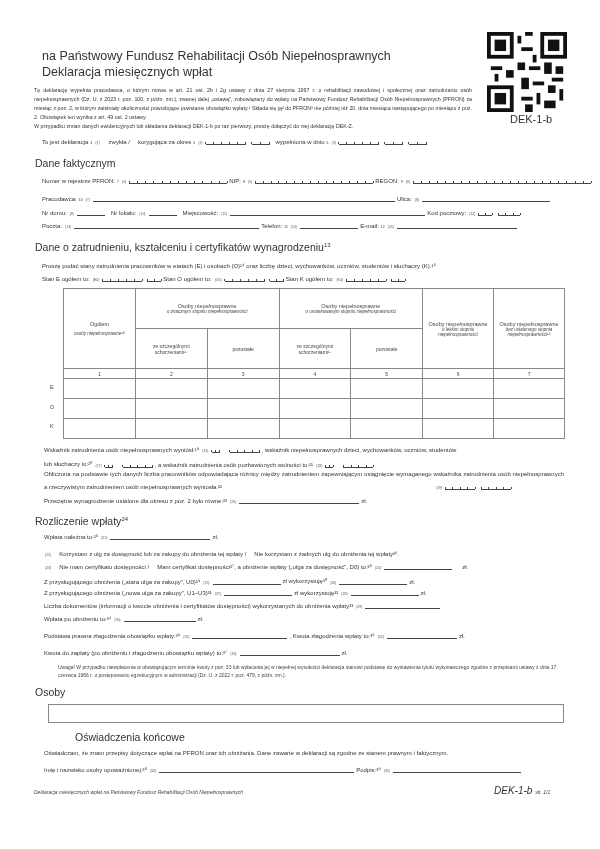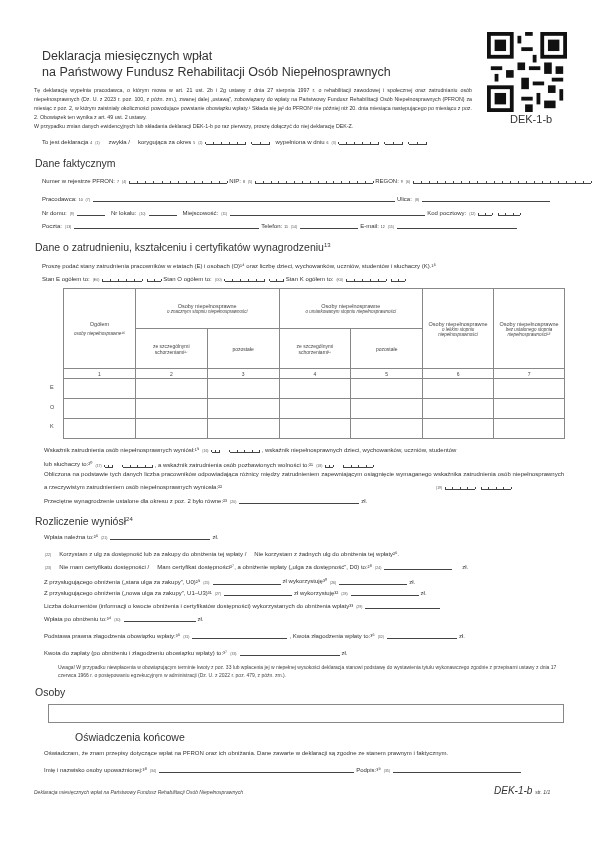--- a/index.html
+++ b/index.html
@@ -23,22 +23,22 @@
   .note { font-size: 5px; line-height: 8px; color: #444; }
   .uwagi-box { left: 48px; top: 704px; width: 516px; height: 19px; border: 0.8px solid #888; }
   .footer-l { left: 34px; top: 789px; font-size: 5px; font-style: italic; color: #444; }
   .footer-r { left: 494px; top: 785px; font-size: 10px; font-style: italic; color: #333; }
   .footer-r small { font-size: 5px; }
 </style>
 </head>
 <body>
 
 <div class="abs title">
+  <div>na Państwowy Fundusz Rehabilitacji Osób Niepełnosprawnych</div>
   <div>Deklaracja miesięcznych wpłat</div>
-  <div>na Państwowy Fundusz Rehabilitacji Osób Niepełnosprawnych</div>
 </div>
 <div class="abs intro">
   <div>Tę deklarację wypełnia pracodawca, o którym mowa w art. 21 ust. 2b i 2g ustawy z dnia 27 sierpnia 1997 r. o rehabilitacji zawodowej i społecznej oraz zatrudnianiu osób niepełnosprawnych (Dz. U. z 2023 r. poz. 100, z późn. zm.), zwanej dalej „ustawą”, zobowiązany do wpłaty na Państwowy Fundusz Rehabilitacji Osób Niepełnosprawnych (PFRON) za miesiąc z poz. 2, w którym zaistniały okoliczności powodujące powstanie obowiązku wpłaty.¹ Składa się ją² do PFRON³ nie później niż 20. dnia miesiąca następującego po miesiącu z poz. 2. Obowiązek ten wynika z art. 49 ust. 2 ustawy.</div>
   <div>W przypadku zmian danych ewidencyjnych lub składania deklaracji DEK-1-b po raz pierwszy, proszę dołączyć do niej deklarację DEK-Z.</div>
 </div>
 <svg class="abs qr" viewBox="0 0 21 21">
   <rect width="21" height="21" fill="#fff"></rect>
   <g fill="#111">
     <rect x="0" y="0" width="7" height="7"></rect>
       <rect x="1" y="1" width="5" height="5" fill="#fff"></rect>
@@ -433,21 +433,21 @@
     </span>
 </div>
 <div class="abs row" style="left:44px; top:498px;">
   <span>Przeciętne wynagrodzenie ustalone dla okresu z poz. 2 było równe:²³</span>
   <span class="num">(20)</span>
   <span class="line" style="width:120px"></span>
   <span>zł.</span>
 </div>
 
 <div class="abs h2" style="left:35px; top:515px;">
-  <span>Rozliczenie wyniósł</span><span class="sup" style="font-size:6px">24</span>
+  <span>Rozliczenie wpłaty</span><span class="sup" style="font-size:6px">24</span>
 </div>
 <div class="abs row" style="left:44px; top:534px;">
   <span>Wpłata należna to:²⁵</span>
   <span class="num">(21)</span>
   <span class="line" style="width:100px"></span>
   <span>zł.</span>
 </div>
 <div class="abs row" style="left:44px; top:551px;">
   <span class="num">(22)</span>
   <span style="margin-left:5px">Korzystam z ulg za dostępność lub za zakupy do obniżenia tej wpłaty /</span>

